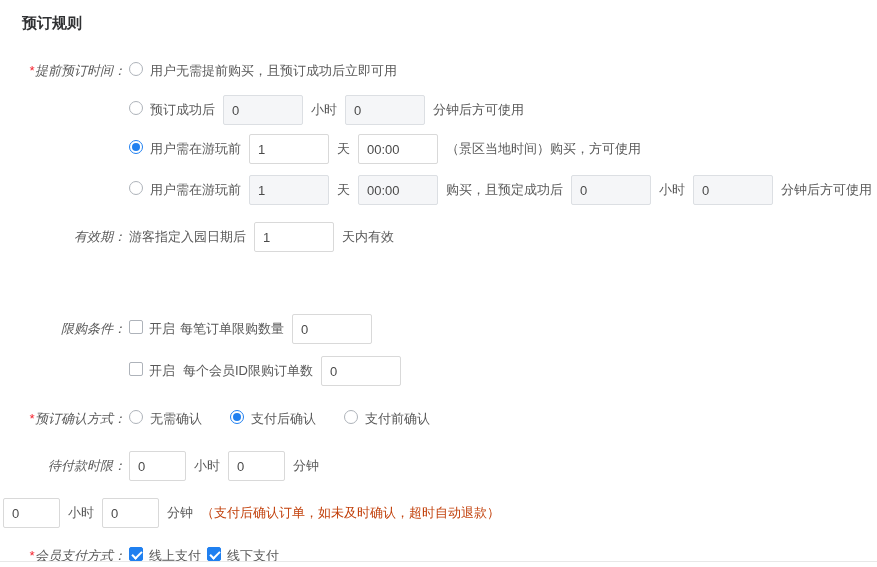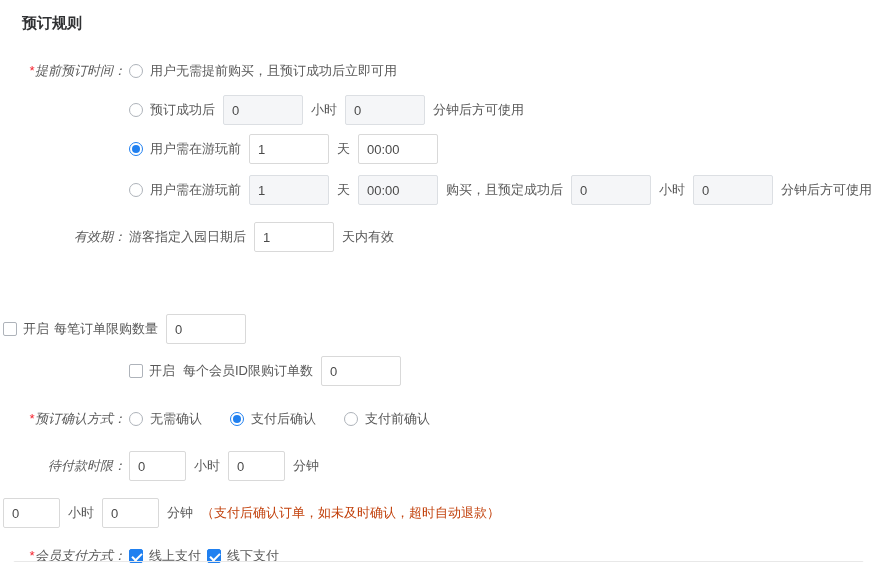--- a/index.html
+++ b/index.html
@@ -1,38 +1,38 @@
 <!DOCTYPE html>
 <html><head>
 <meta charset="utf-8">
 <style>
   * { margin:0; padding:0; box-sizing:border-box; }
   html,body { background:#fff; }
   body { font-family:"Liberation Sans","DejaVu Sans",sans-serif; }
   .page {
     position:relative; width:877px; height:567px;
-    background:#fff; overflow:hidden; font-size:13px; color:#595959;border-radius:32px;
+    background:#fff; overflow:hidden; font-size:13px; color:#595959;
   }
   .title {
     position:absolute; top:14px; left:22px;
     font-size:15px; font-weight:bold; color:#303133;
   }
   .row {
     position:absolute; left:0; right:0; height:30px;
     display:flex; align-items:center;
   }
   .lbl {
     width:126px; flex-shrink:0; text-align:right; color:#595959;
     white-space:nowrap;
     font-style:italic;
   }
   .req { color:#f5222d; margin-right:1px; }
   .content { display:flex; align-items:center; margin-left:3px; white-space:nowrap; }
   .content > * + * { margin-left:8px; }
-  .opt { display:flex; align-items:center; }
+  .opt { display:flex; }
   .opt + .opt { margin-left:28px; }
   .radio {
     width:14px; height:14px; border-radius:50%;
     border:1px solid #aeb3ba; background:#fff;
     display:inline-block; position:relative; margin-right:7px; flex-shrink:0;
   }
   .radio.checked { border-color:#2080f0; }
   .radio.checked::after {
     content:""; position:absolute; left:2px; top:2px; right:2px; bottom:2px;
     border-radius:50%; background:#2080f0;
@@ -91,20 +91,21 @@
   <div class="row" style="top:134px">
     <div class="lbl"></div>
     <div class="content">
       <span class="opt">
         <span class="radio checked"></span>
         <span>用户需在游玩前</span>
       </span>
       <input class="ipt" value="1" style="">
       <span>天</span>
       <input class="ipt" value="00:00" style="">
+      <span>（景区当地时间）购买，方可使用</span>
     </div>
   </div>
 
   <div class="row" style="top:175px">
     <div class="lbl"></div>
     <div class="content">
       <span class="opt">
         <span class="radio"></span>
         <span>用户需在游玩前</span>
       </span>
@@ -123,20 +124,21 @@
     <div class="lbl">有效期：</div>
     <div class="content">
       <span>游客指定入园日期后</span>
       <input class="ipt" value="1" style="">
       <span>天内有效</span>
     </div>
   </div>
 
 
   <div class="row" style="top:314px">
+    <div class="lbl">限购条件：</div>
     <div class="content">
       <span class="opt">
         <span class="cb"></span>
         <span>开启</span>
       </span>
       <span style="margin-left:5px">每笔订单限购数量</span>
       <input class="ipt" value="0" style="">
     </div>
   </div>
 

